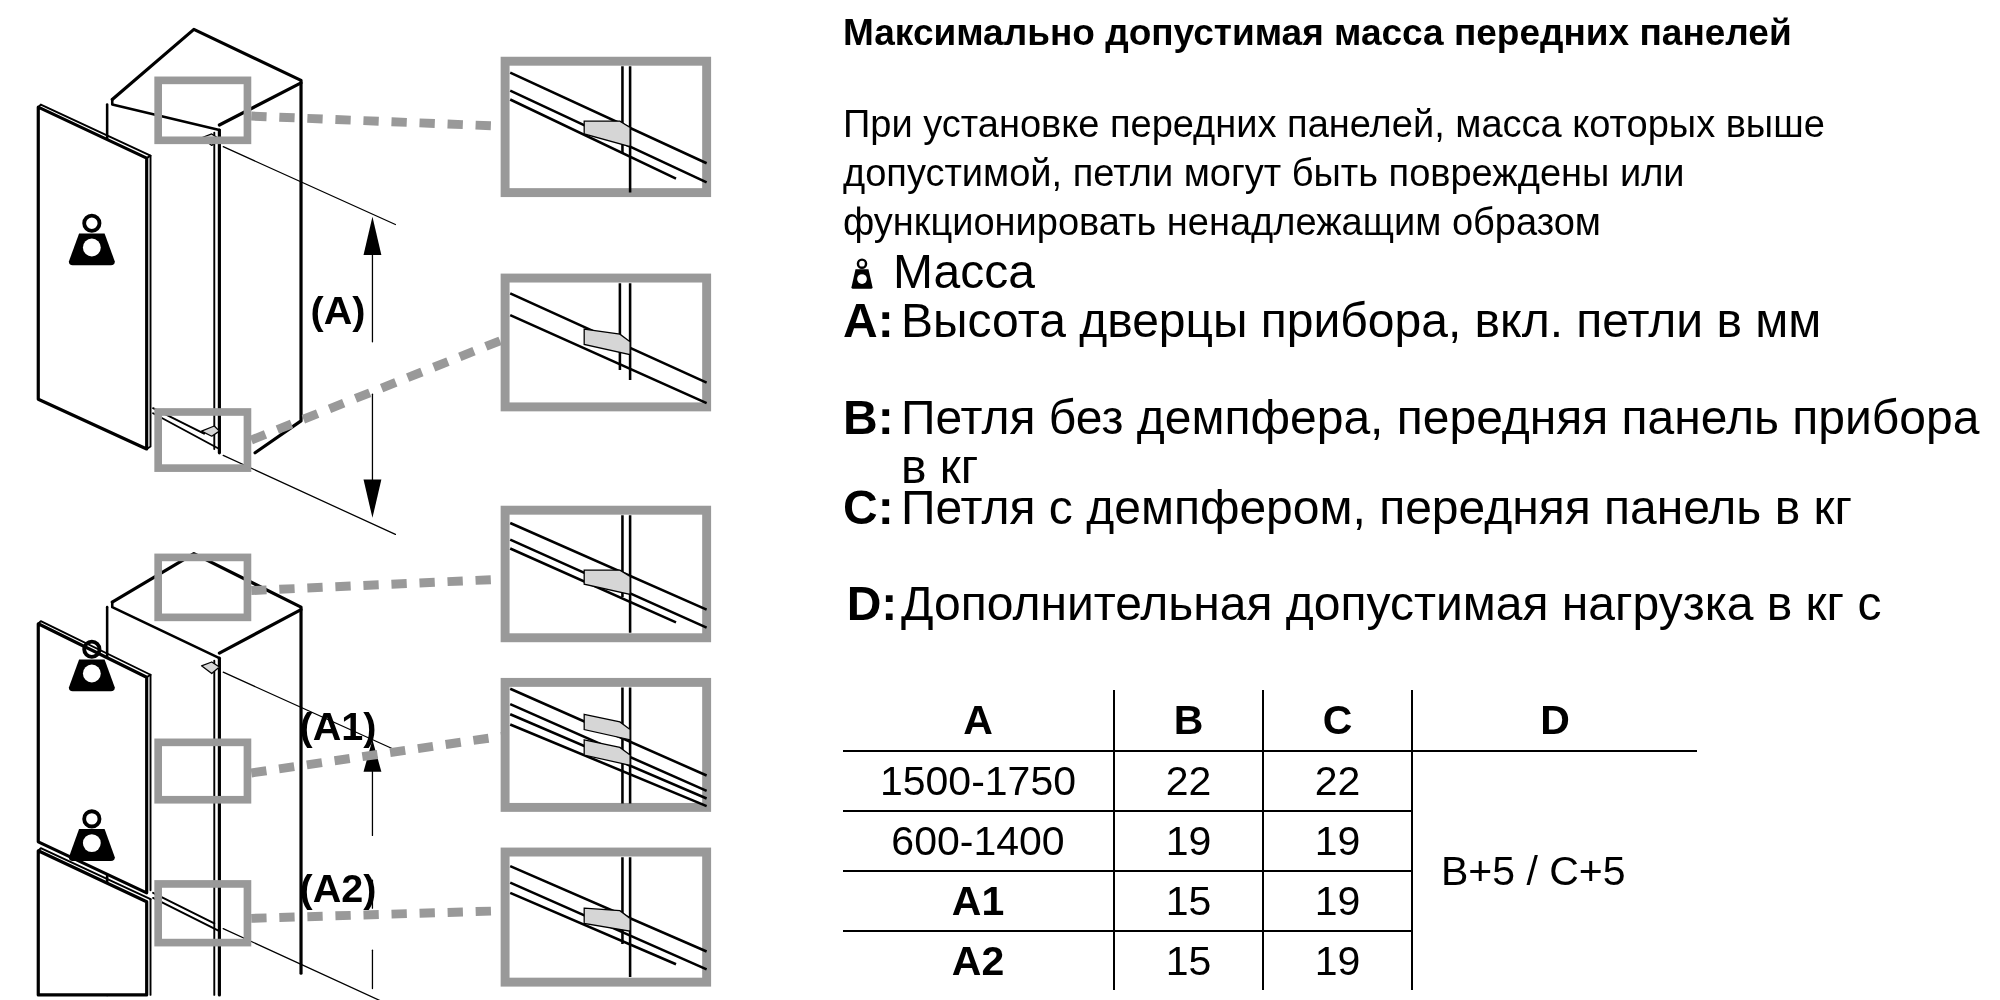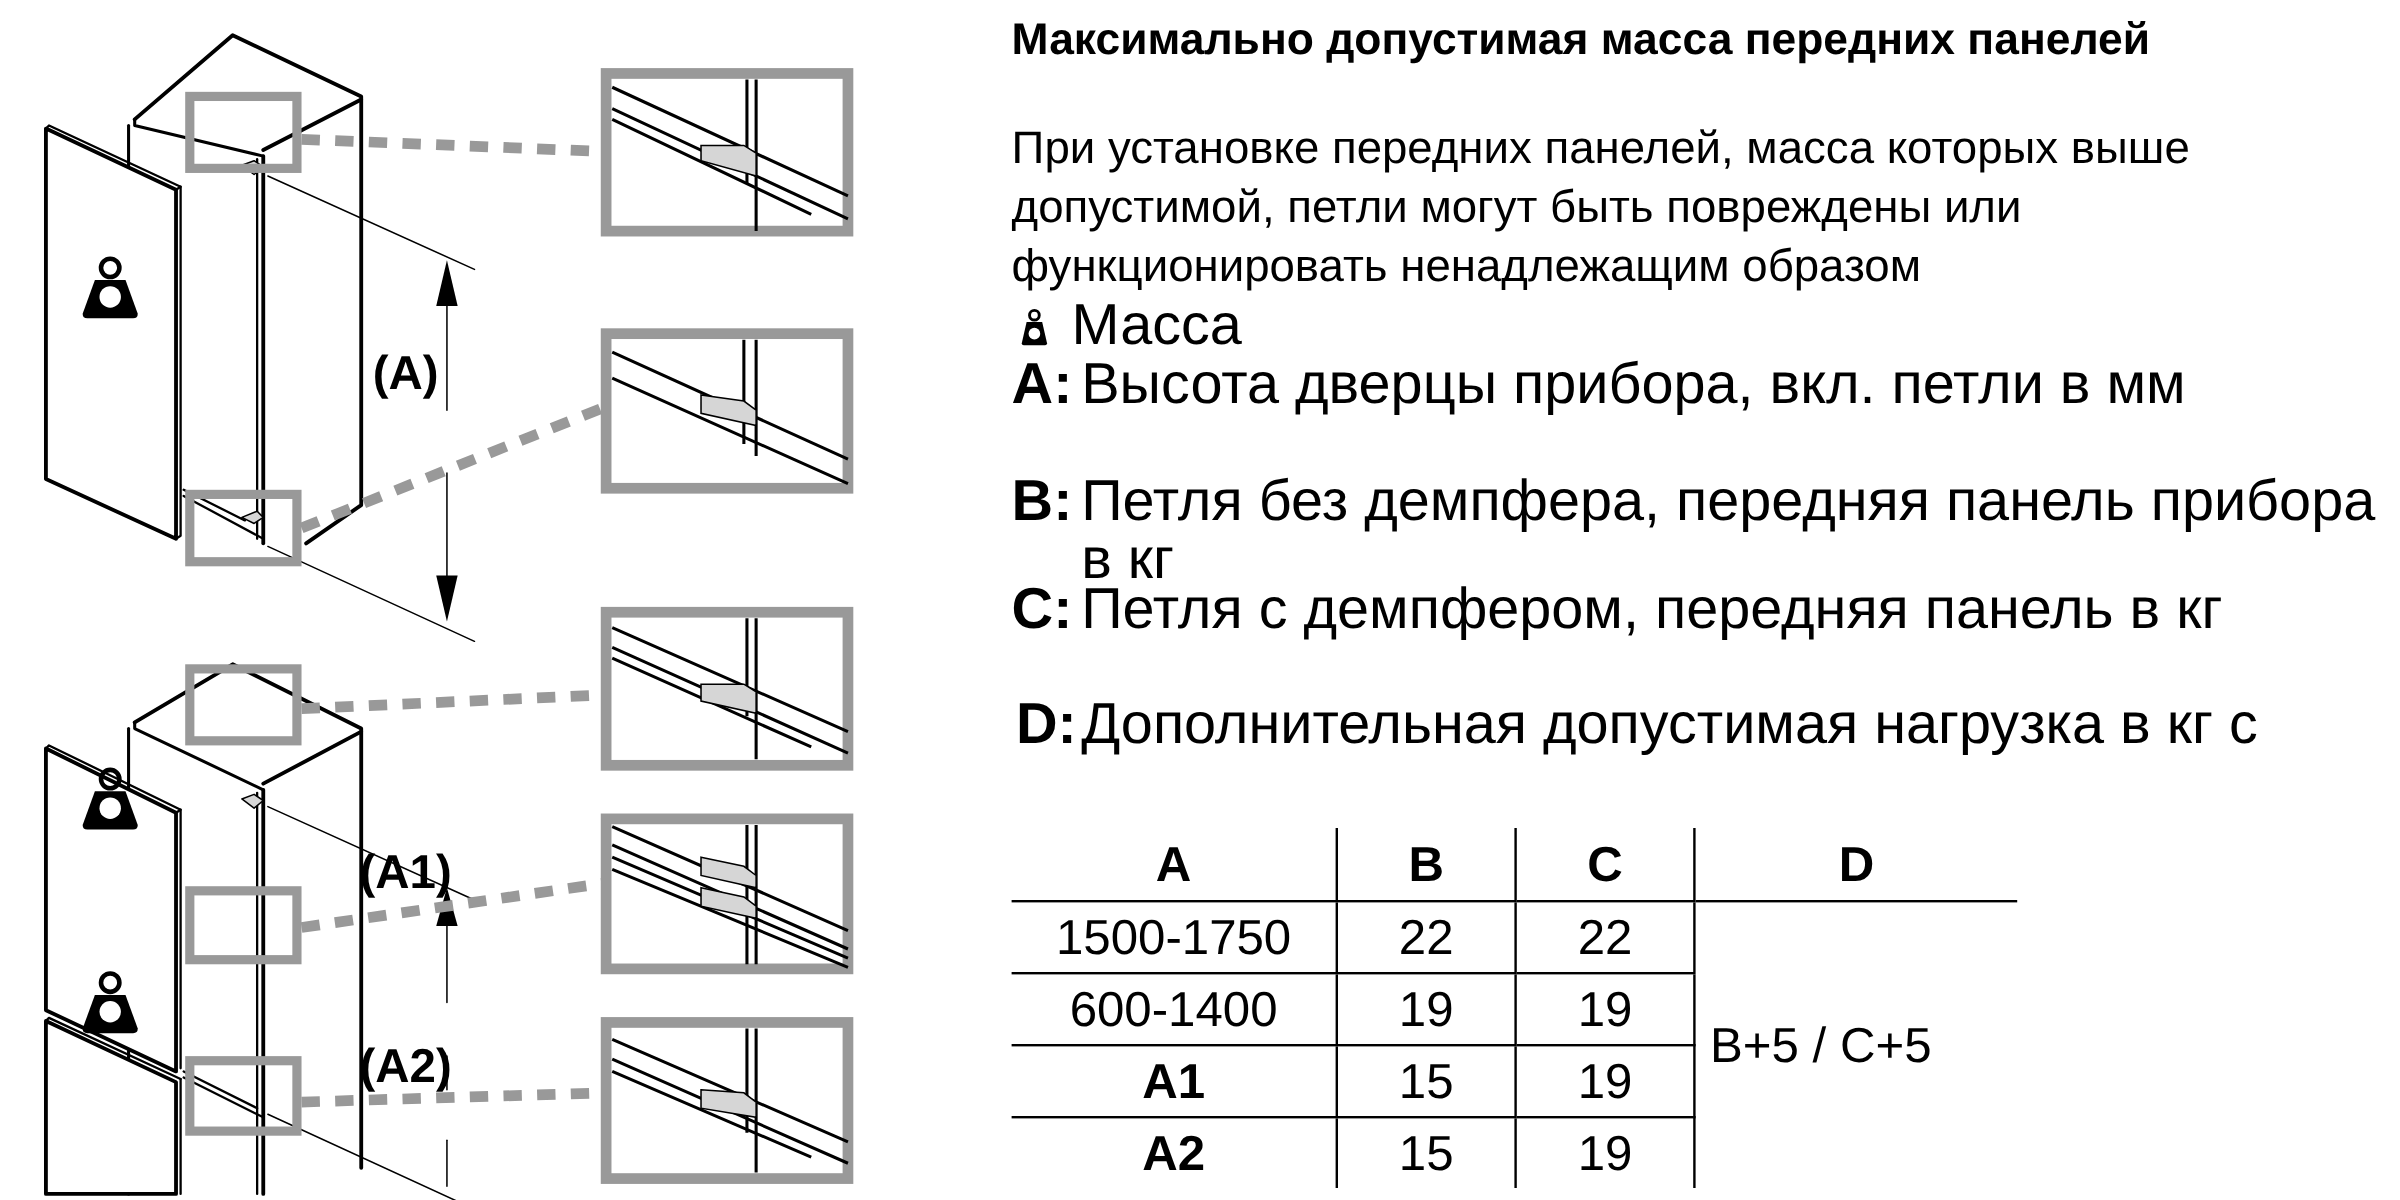--- a/index.html
+++ b/index.html
@@ -27,21 +27,21 @@
     font-size: 41px; font-family: "Liberation Sans", sans-serif;
   }
   table.data td, table.data th { padding: 0; text-align: center; height: 58px; }
   table.data th { font-weight: bold; height: 60px; border-bottom: 2px solid #000; }
   table.data .c0 { width: 270px; }
   table.data .c1 { width: 147px; border-left: 2px solid #000; }
   table.data .c2 { width: 147px; border-left: 2px solid #000; }
   table.data .c3 { width: 256px; border-left: 2px solid #000; }
   table.data tr.rule td.c0, table.data tr.rule td.c1, table.data tr.rule td.c2 { border-bottom: 2px solid #000; }
   table.data td.bold { font-weight: bold; }
-  table.data td.dcell { text-align: left; padding-left: 12px; }
+  table.data td.dcell { text-align: left; padding-left: 28px; }
 </style>
 </head>
 <body>
 
 <div class="canvas">
   <svg width="2000" height="1000" viewBox="0 0 1568 784" xmlns="http://www.w3.org/2000/svg">
     <g fill="none" stroke="#000" stroke-linejoin="round" stroke-linecap="round">
 
       <g>
 

